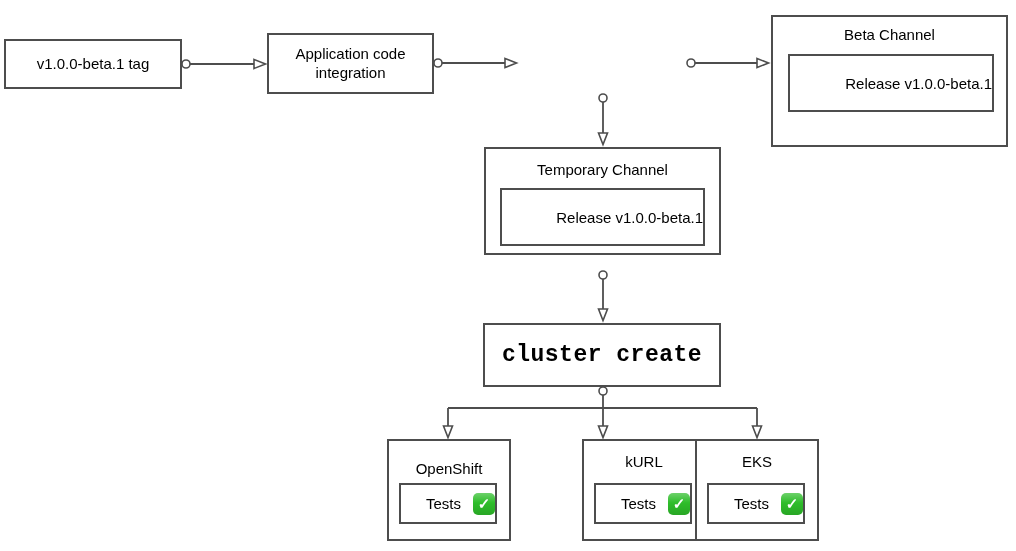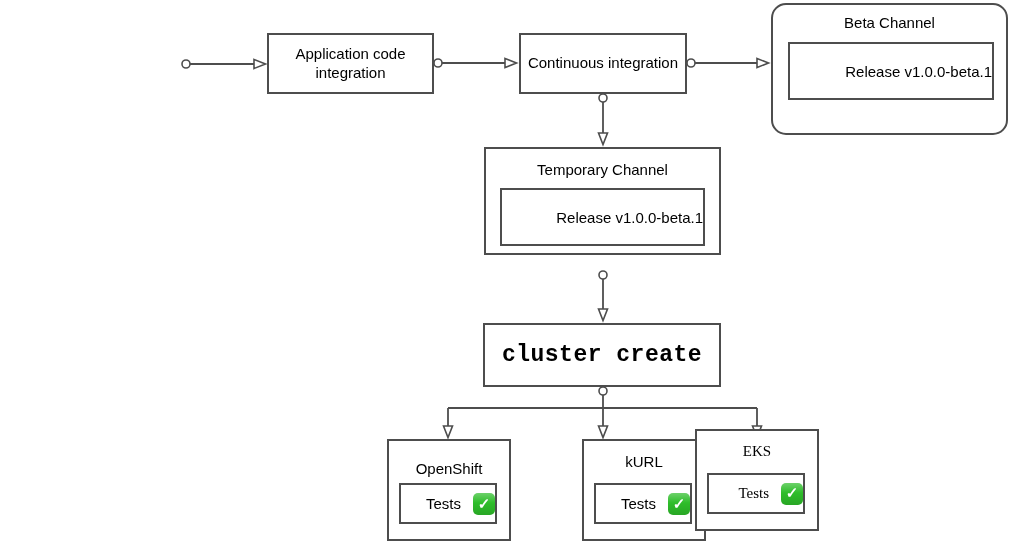--- a/index.html
+++ b/index.html
@@ -133,30 +133,30 @@
       <path class="wire" d="M603,395 L603,408 M448,408 L757,408"></path>
       <line class="wire" x1="448" y1="408" x2="448" y2="426"></line>
       <line class="wire" x1="603" y1="408" x2="603" y2="426"></line>
       <line class="wire" x1="757" y1="408" x2="757" y2="426"></line>
       <path class="head" d="M443.5,426 L448,437.5 L452.5,426 Z"></path>
       <path class="head" d="M598.5,426 L603,437.5 L607.5,426 Z"></path>
       <path class="head" d="M752.5,426 L757,437.5 L761.5,426 Z"></path>
     </g>
   </svg>
 
+  <div class="node" style="left:4px; top:39px; width:178px; height:50px;">
+    <span>v1.0.0-beta.1 tag</span>
+  </div>
 
   <div class="node" style="left:267px; top:33px; width:167px; height:61px;">
     <span>Application code integration</span>
   </div>
 
-  <div class="node" style="left:519px; top:33px; width:168px; height:61px;">
-    <span>Continuous integration</span>
-  </div>
 
-  <div class="group" style="left:771px; top:3px; width:237px; height:132px;border-radius:15px;">
+  <div class="group" style="left:771px; top:15px; width:237px; height:132px;">
     <div class="group-title">Beta Channel</div>
     <div class="inner" style="left:15px; top:37px; width:206px; height:58px;">
       <span>Release v1.0.0-beta.1</span>
     </div>
   </div>
 
   <div class="group" style="left:484px; top:147px; width:237px; height:108px;">
     <div class="group-title" style="padding-top:12px;">Temporary Channel</div>
     <div class="inner" style="left:14px; top:39px; width:205px; height:58px;">
       <span>Release v1.0.0-beta.1</span>
@@ -176,21 +176,21 @@
   </div>
 
   <div class="group" style="left:542px; top:439px; width:124px; height:102px;margin-left:40px;">
     <div class="group-title" style="padding-top:12px;">kURL</div>
     <div class="inner tests-row" style="left:10px; top:42px; width:98px; height:41px;">
       <span>Tests</span>
       <span class="check-icon">✓</span>
     </div>
   </div>
 
-  <div class="group" style="left:695px; top:429px; width:124px; height:102px;font-family:Liberation Serif, serif;">
+  <div class="group" style="left:695px; top:439px; width:124px; height:102px;">
     <div class="group-title" style="padding-top:12px;">EKS</div>
     <div class="inner tests-row" style="left:10px; top:42px; width:98px; height:41px;">
       <span>Tests</span>
       <span class="check-icon">✓</span>
     </div>
   </div>
 
 </div>
 
 </body></html>

